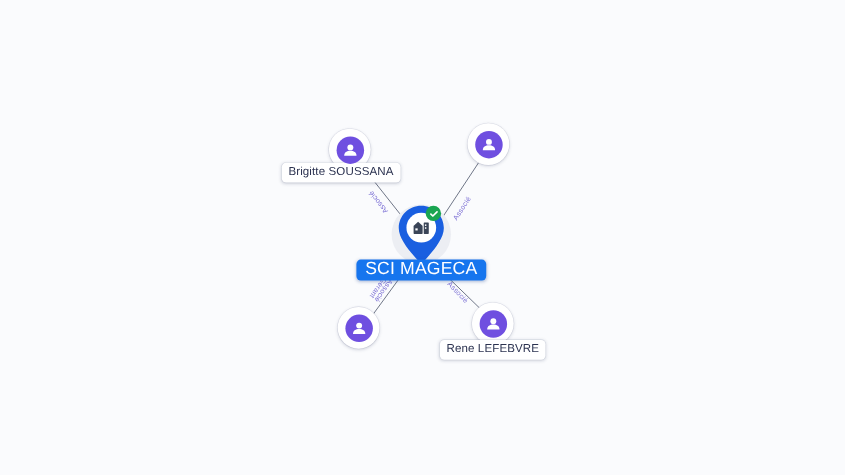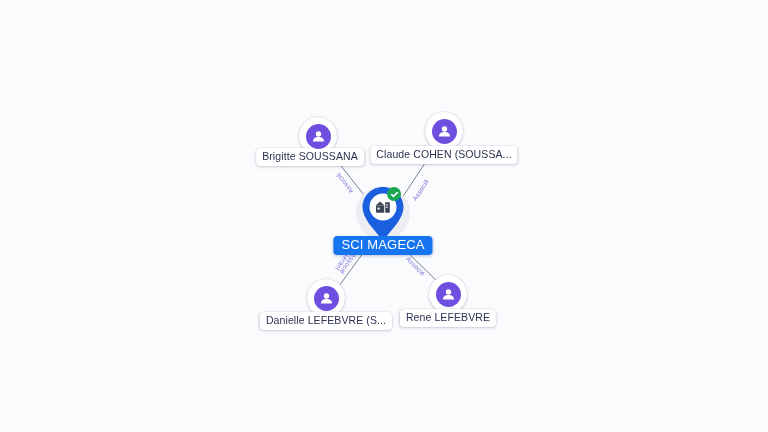--- a/index.html
+++ b/index.html
@@ -117,21 +117,21 @@
     align-items: center;
     justify-content: center;
   }
   .company-chip {
     position: absolute;
     transform: translateX(-50%);
     background: #1675ee;
     color: #ffffff;
     border-radius: 4px;
     padding: 3px 8px 4px 8px;
-    font-size: 13px;
+    font-size: 16px;
     line-height: 12px;
     white-space: nowrap;
     box-shadow: 0 1px 3px rgba(20,60,140,0.30);
     letter-spacing: 0.15px;
   }
 
   
   .edge-label {
     position: absolute;
     font-size: 6.5px;
@@ -204,33 +204,31 @@
   <div class="person-node" style="left:444px; top:131px;">
     <div class="avatar-ring stacked">
       <div class="avatar-disc">
         <svg width="15" height="15" viewBox="0 0 15 15">
           <circle cx="7.5" cy="5" r="2.7" fill="#ffffff"></circle>
           <path d="M1.9 12.6 C1.9 9.4 4.4 8.1 7.5 8.1 C10.6 8.1 13.1 9.4 13.1 12.6 Z" fill="#ffffff"></path>
         </svg>
       </div>
     </div>
   </div>
-  <div class="chip" style="left:444px; top:146px;">Claude COHEN (SOUSSA...</div>
 
   <div class="person-node" style="left:326px; top:298px;">
     <div class="avatar-ring">
       <div class="avatar-disc">
         <svg width="15" height="15" viewBox="0 0 15 15">
           <circle cx="7.5" cy="5" r="2.7" fill="#ffffff"></circle>
           <path d="M1.9 12.6 C1.9 9.4 4.4 8.1 7.5 8.1 C10.6 8.1 13.1 9.4 13.1 12.6 Z" fill="#ffffff"></path>
         </svg>
       </div>
     </div>
   </div>
-  <div class="chip" style="left:326px; top:312px;">Danielle LEFEBVRE (S...</div>
 
   <div class="person-node" style="left:448px; top:294px;">
     <div class="avatar-ring">
       <div class="avatar-disc">
         <svg width="15" height="15" viewBox="0 0 15 15">
           <circle cx="7.5" cy="5" r="2.7" fill="#ffffff"></circle>
           <path d="M1.9 12.6 C1.9 9.4 4.4 8.1 7.5 8.1 C10.6 8.1 13.1 9.4 13.1 12.6 Z" fill="#ffffff"></path>
         </svg>
       </div>
     </div>

